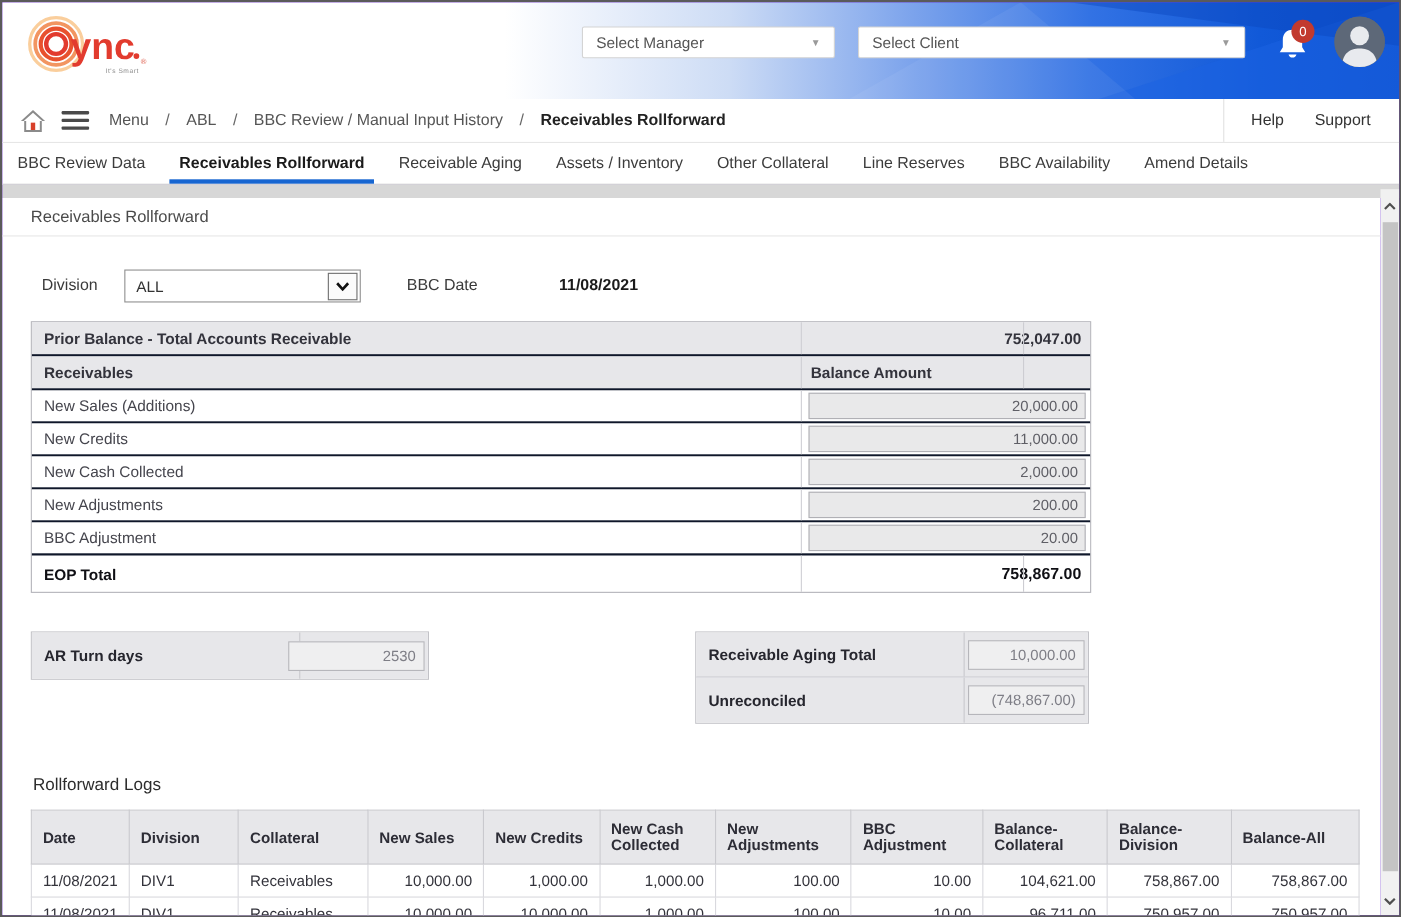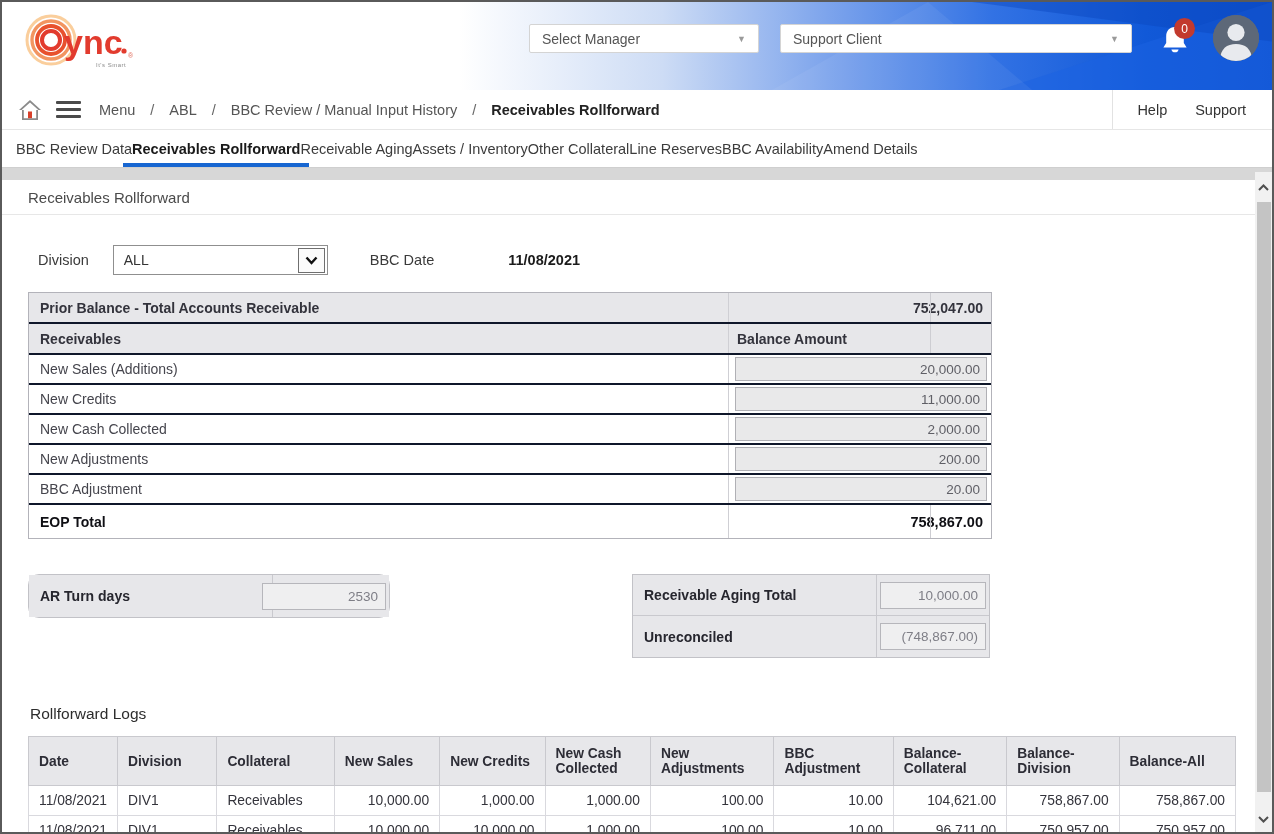--- a/index.html
+++ b/index.html
@@ -44,21 +44,21 @@
   .bc-menu { color:#555; cursor:pointer; }
   .bc-sep { margin:0 15px; color:#666; }
   .bc-item { color:#555; cursor:pointer; }
   .bc-current { color:#222; font-weight:700; }
   .help-support { margin-left:auto; height:100%; display:flex; align-items:center;
     gap:28px; border-left:1px solid #e2e2e2; padding:0 26px 0 24px; color:#333; }
   .help-support span { cursor:pointer; }
 
   
   .tab-bar { height:38px; background:#fff; border-bottom:1px solid #cfcfcf;
-    display:flex; align-items:stretch; padding:0 14px; font-size:14.5px; color:#3c3c3c; }
+    display:flex; align-items:stretch; padding:0 14px; gap:31px; font-size:14.5px; color:#3c3c3c; }
   .tab { display:flex; align-items:center; position:relative; cursor:pointer; white-space:nowrap; }
   .tab.active { font-weight:700; color:#1a1a1a; }
   .tab.active::after { content:''; position:absolute; left:-9px; right:-9px; bottom:0;
     height:4px; background:#1766d1; }
 
   .grey-strip { height:12px; background:#d7d7d7; }
 
   
   .panel { width:1253px; height:652px; background:#fff; position:relative; }
   .panel-title { height:35px; display:flex; align-items:center; padding-left:26px;
@@ -96,21 +96,21 @@
   
   .mid { display:flex; margin:35px 0 0 26px; align-items:flex-start; }
   .cellbox { border:1px solid #c2c2c7; }
   .cb-row { display:flex; background:#e7e7ea; border-bottom:1px solid #c9c9ce; }
   .cb-row:last-child { border-bottom:none; }
   .cb-label { flex:1; font-weight:700; font-size:14px; color:#26262e;
     display:flex; align-items:center; padding:0 11px; border-right:1px solid #c9c9ce; }
   .cb-val { display:flex; align-items:center; justify-content:flex-end; padding:0 3px; }
   .cb-val input { height:27px; background:#efeff0; border:1px solid #b6b6bb; color:#7e7e86;
     text-align:right; padding:0 7px; font-size:13.5px; font-family:"Liberation Sans", sans-serif; }
-  .ar-box { width:362px;border-radius:11px; }
+  .ar-box { width:362px; }
   .ar-box .cb-row { height:42px; }
   .ar-box .cb-val { width:116px; }
   .ar-box .cb-val input { width:124px; }
   .aging-box { margin-left:242px; width:358px; }
   .aging-box .cb-row { height:41px; }
   .aging-box .cb-val { width:112px; }
   .aging-box .cb-val input { width:106px; }
 
   
   .logs-title { margin:47px 0 0 28px; font-size:15.5px; color:#2d2d2d; }
@@ -150,21 +150,21 @@
         <text x="110" y="52" font-family="Liberation Sans, sans-serif" font-size="7" fill="#e06a5a">®</text>
       </svg>
       <span class="logo-tagline">It's Smart</span>
     </div>
 
     <div class="hdr-select sel-manager">
       <span>Select Manager</span>
       <span class="caret">▼</span>
     </div>
     <div class="hdr-select sel-client">
-      <span>Support Client</span>
+      <span>Select Client</span>
       <span class="caret">▼</span>
     </div>
 
     <div class="bell-wrap">
       <div class="bell-badge">0</div>
       <svg width="30" height="34" viewBox="0 0 30 34">
         <path d="M15 3 C9 3 6.2 7.5 6.2 12 L6.2 19 L3.4 23.5 L26.6 23.5 L23.8 19 L23.8 12 C23.8 7.5 21 3 15 3 Z" fill="#ffffff"></path>
         <path d="M11.4 25.5 a3.7 3.7 0 0 0 7.2 0 Z" fill="#ffffff"></path>
       </svg>
     </div>

